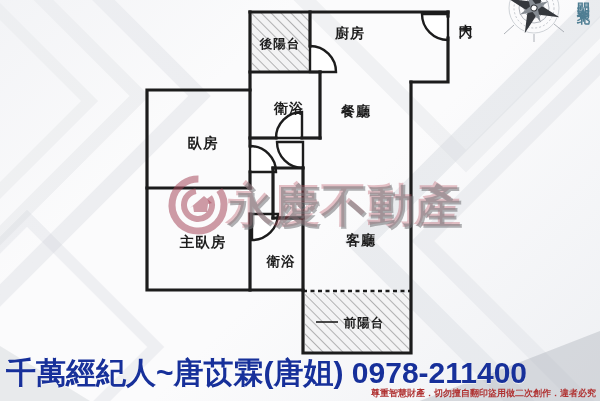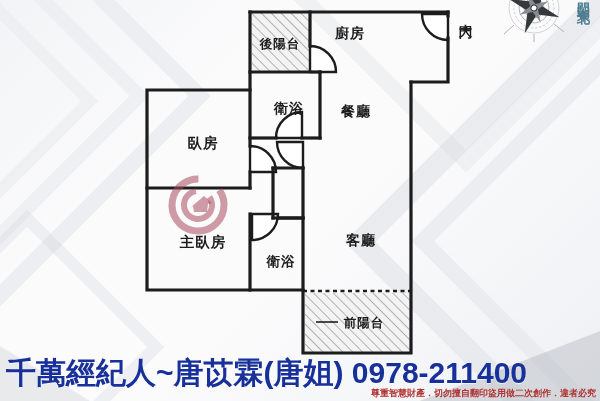--- a/index.html
+++ b/index.html
@@ -140,19 +140,20 @@
   <div class="vlabel" id="main-door-label">大門</div>
   <div class="vlabel" id="orientation-label">門朝東北</div>
 
   <svg style="position:absolute; left:160px; top:172px;" width="80" height="66" viewBox="0 0 80 66">
     <g stroke="rgba(168,74,92,.55)" fill="none">
       <circle cx="38" cy="33" r="26" stroke-width="7" stroke-dasharray="138 25" transform="rotate(-35 38 33)"></circle>
       <circle cx="38" cy="33" r="14" stroke-width="6" stroke-dasharray="72 16" transform="rotate(-35 38 33)"></circle>
     </g>
     <path d="M30,36 L44,24 L52,31 L48,32 L47,40 L34,40 L33,34 Z" fill="rgba(168,74,92,.55)"></path>
   </svg>
+  <div id="brand-watermark">永慶不動產</div>
 
 
   <div id="agent-line">千萬經紀人~唐苡霖(唐姐) 0978-211400</div>
 
   <div id="disclaimer">尊重智慧財產．切勿擅自翻印盜用做二次創作．違者必究</div>
 
 </div>
 
 </body></html>

